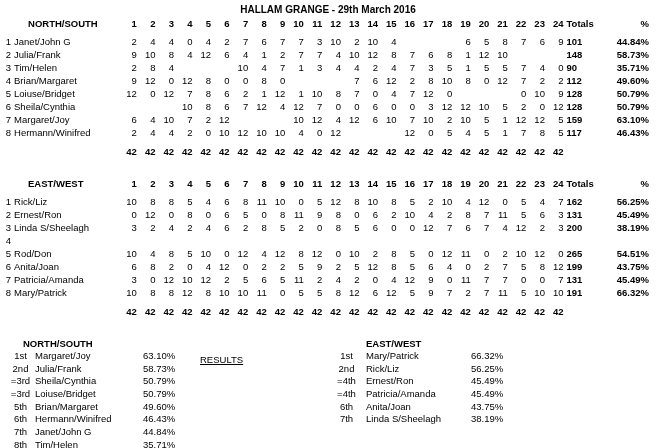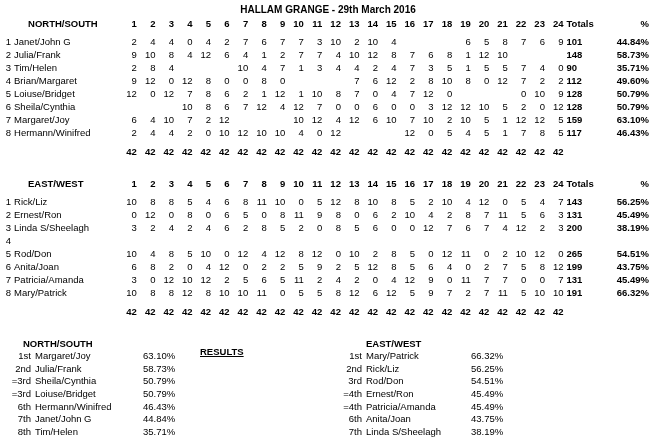--- a/index.html
+++ b/index.html
@@ -55,27 +55,27 @@
   }
   .res-block { position: absolute; top: 0; }
   .res-block.ns { left: 10px; }
   .res-block.ew { left: 331px; }
   .res-header { font-weight: bold; line-height: 13px; }
   .res-block.ns .res-header { margin-left: 13px; }
   .res-block.ew .res-header { margin-left: 35px; }
   .res-heading {
     position: absolute;
     left: 200px;
-    top: 8px;
-    font-weight: bold;
+    top: 16px;
+    font-weight: normal;
     text-decoration: underline;
     line-height: 13px;
   }
   .res-row { display: flex; line-height: 12.7px; height: 12.7px; }
-  .res-rank { width: 21px; text-align: right; flex: none; }
+  .res-rank { width: 21px; text-align: center; flex: none; }
   .res-name { width: 108px; padding-left: 4px; flex: none; }
   .res-block.ew .res-rank { width: 31px; }
   .res-block.ew .res-name { width: 105px; }
 </style>
 </head>
 <body>
 
 <div class="title">HALLAM GRANGE - 29th March 2016</div>
 
 <table class="score">
@@ -508,21 +508,21 @@
         <td class="score-cell">8</td>
         <td class="score-cell">5</td>
         <td class="score-cell">2</td>
         <td class="score-cell">10</td>
         <td class="score-cell">4</td>
         <td class="score-cell">12</td>
         <td class="score-cell">0</td>
         <td class="score-cell">5</td>
         <td class="score-cell">4</td>
         <td class="score-cell">7</td>
-        <td class="total">143</td>
+        <td class="total">162</td>
         <td class="pct">56.25%</td>
       </tr>
       <tr>
         <td class="num">2</td>
         <td class="name">Ernest/Ron</td>
         <td class="score-cell">0</td>
         <td class="score-cell">12</td>
         <td class="score-cell">0</td>
         <td class="score-cell">8</td>
         <td class="score-cell">0</td>
@@ -781,20 +781,25 @@
         <span class="res-rank">=3rd</span>
         <span class="res-name">Sheila/Cynthia</span>
         <span class="res-pct">50.79%</span>
       </div>
       <div class="res-row">
         <span class="res-rank">=3rd</span>
         <span class="res-name">Loiuse/Bridget</span>
         <span class="res-pct">50.79%</span>
       </div>
       <div class="res-row">
+        <span class="res-rank">5th</span>
+        <span class="res-name">Brian/Margaret</span>
+        <span class="res-pct">49.60%</span>
+      </div>
+      <div class="res-row">
         <span class="res-rank">6th</span>
         <span class="res-name">Hermann/Winifred</span>
         <span class="res-pct">46.43%</span>
       </div>
       <div class="res-row">
         <span class="res-rank">7th</span>
         <span class="res-name">Janet/John G</span>
         <span class="res-pct">44.84%</span>
       </div>
       <div class="res-row">
@@ -810,25 +815,20 @@
         <span class="res-rank">1st</span>
         <span class="res-name">Mary/Patrick</span>
         <span class="res-pct">66.32%</span>
       </div>
       <div class="res-row">
         <span class="res-rank">2nd</span>
         <span class="res-name">Rick/Liz</span>
         <span class="res-pct">56.25%</span>
       </div>
       <div class="res-row">
-        <span class="res-rank">3rd</span>
-        <span class="res-name">Rod/Don</span>
-        <span class="res-pct">54.51%</span>
-      </div>
-      <div class="res-row">
         <span class="res-rank">=4th</span>
         <span class="res-name">Ernest/Ron</span>
         <span class="res-pct">45.49%</span>
       </div>
       <div class="res-row">
         <span class="res-rank">=4th</span>
         <span class="res-name">Patricia/Amanda</span>
         <span class="res-pct">45.49%</span>
       </div>
       <div class="res-row">

